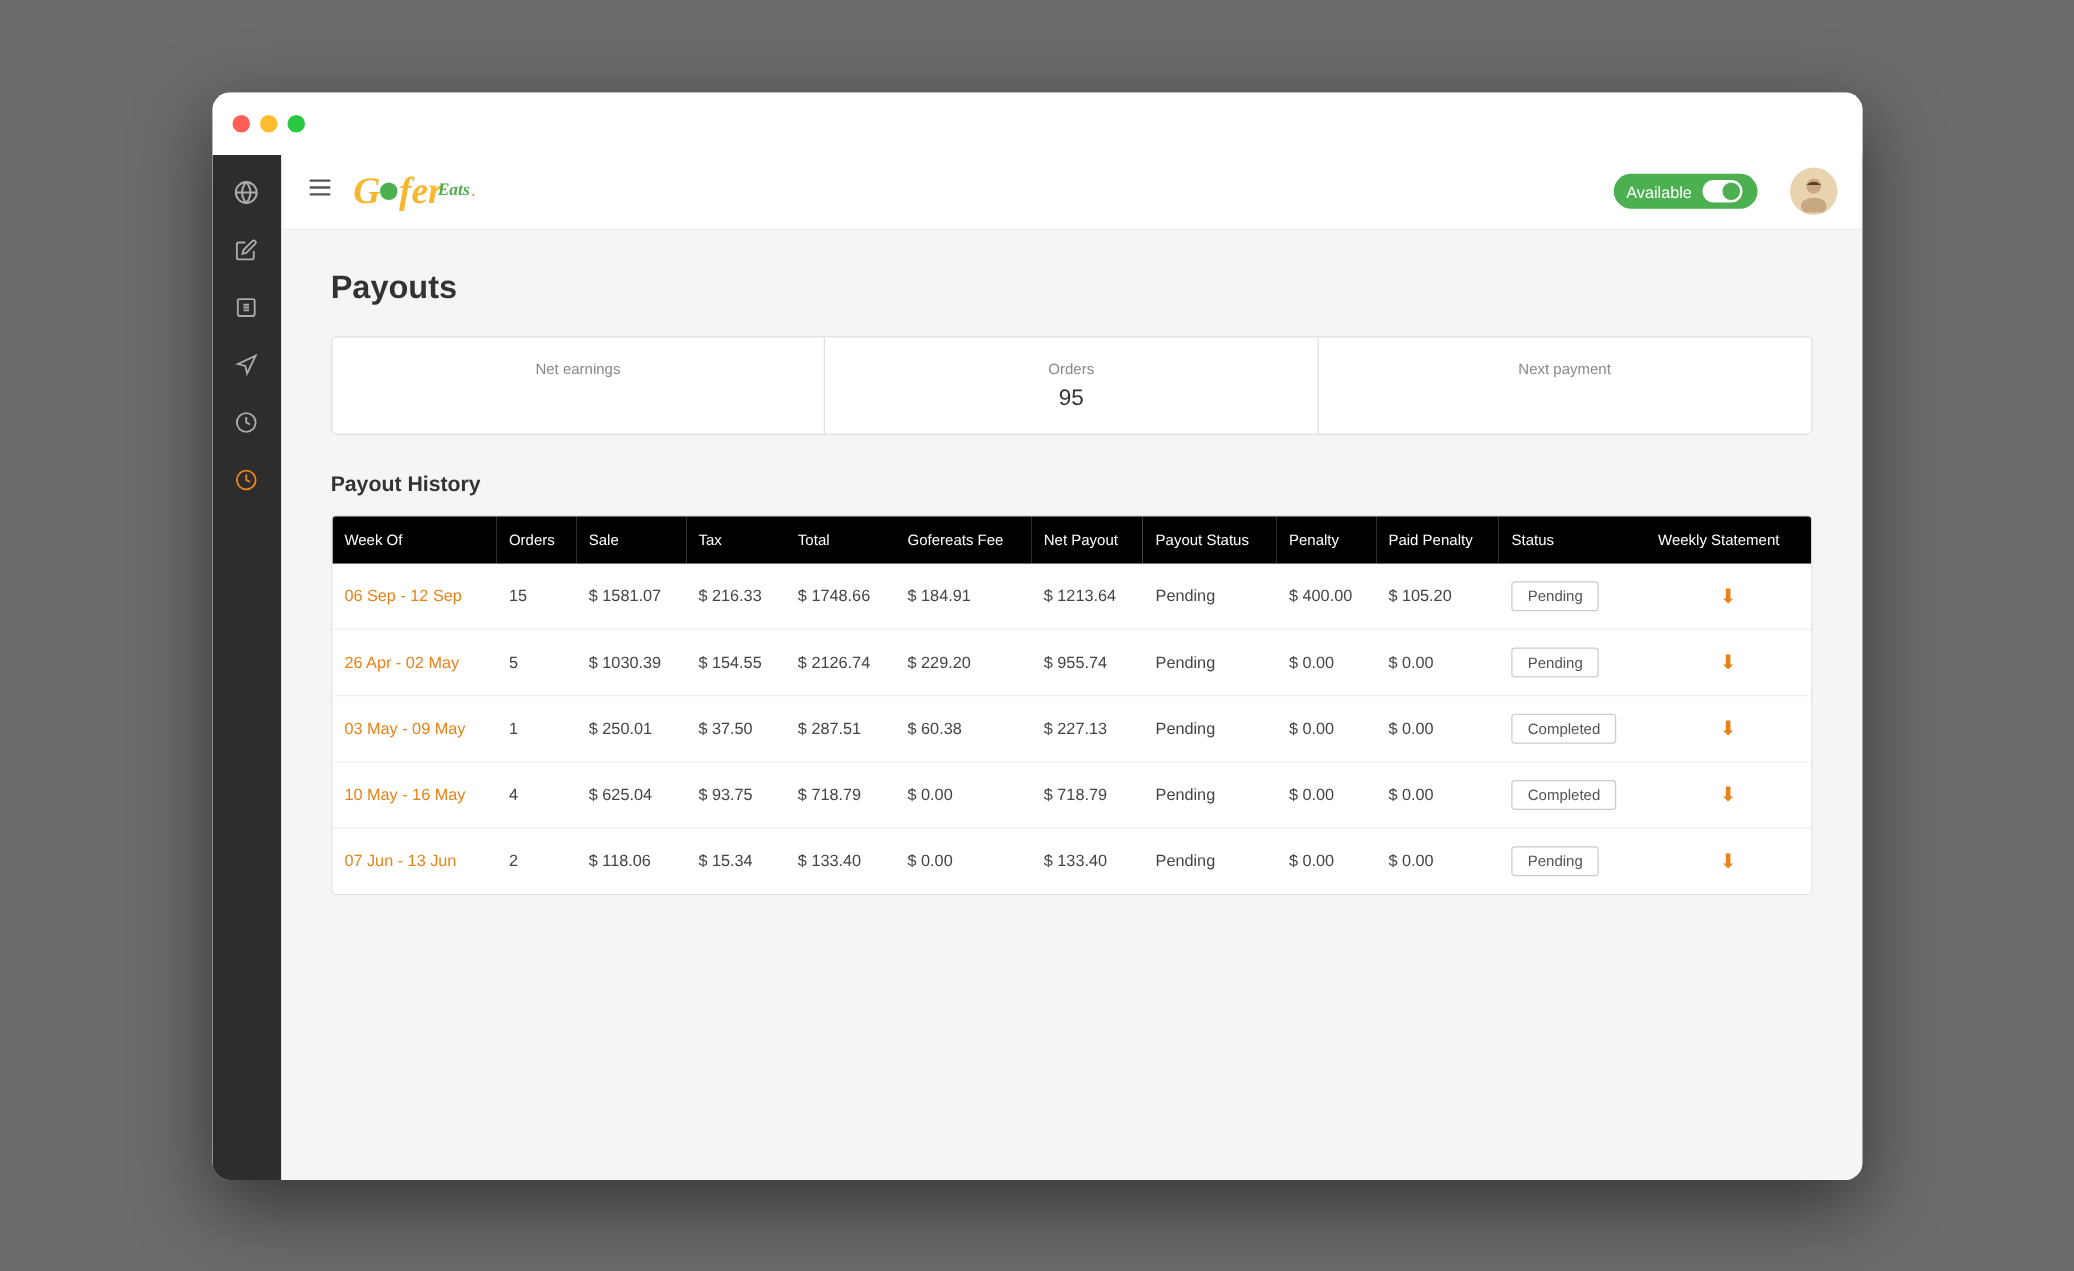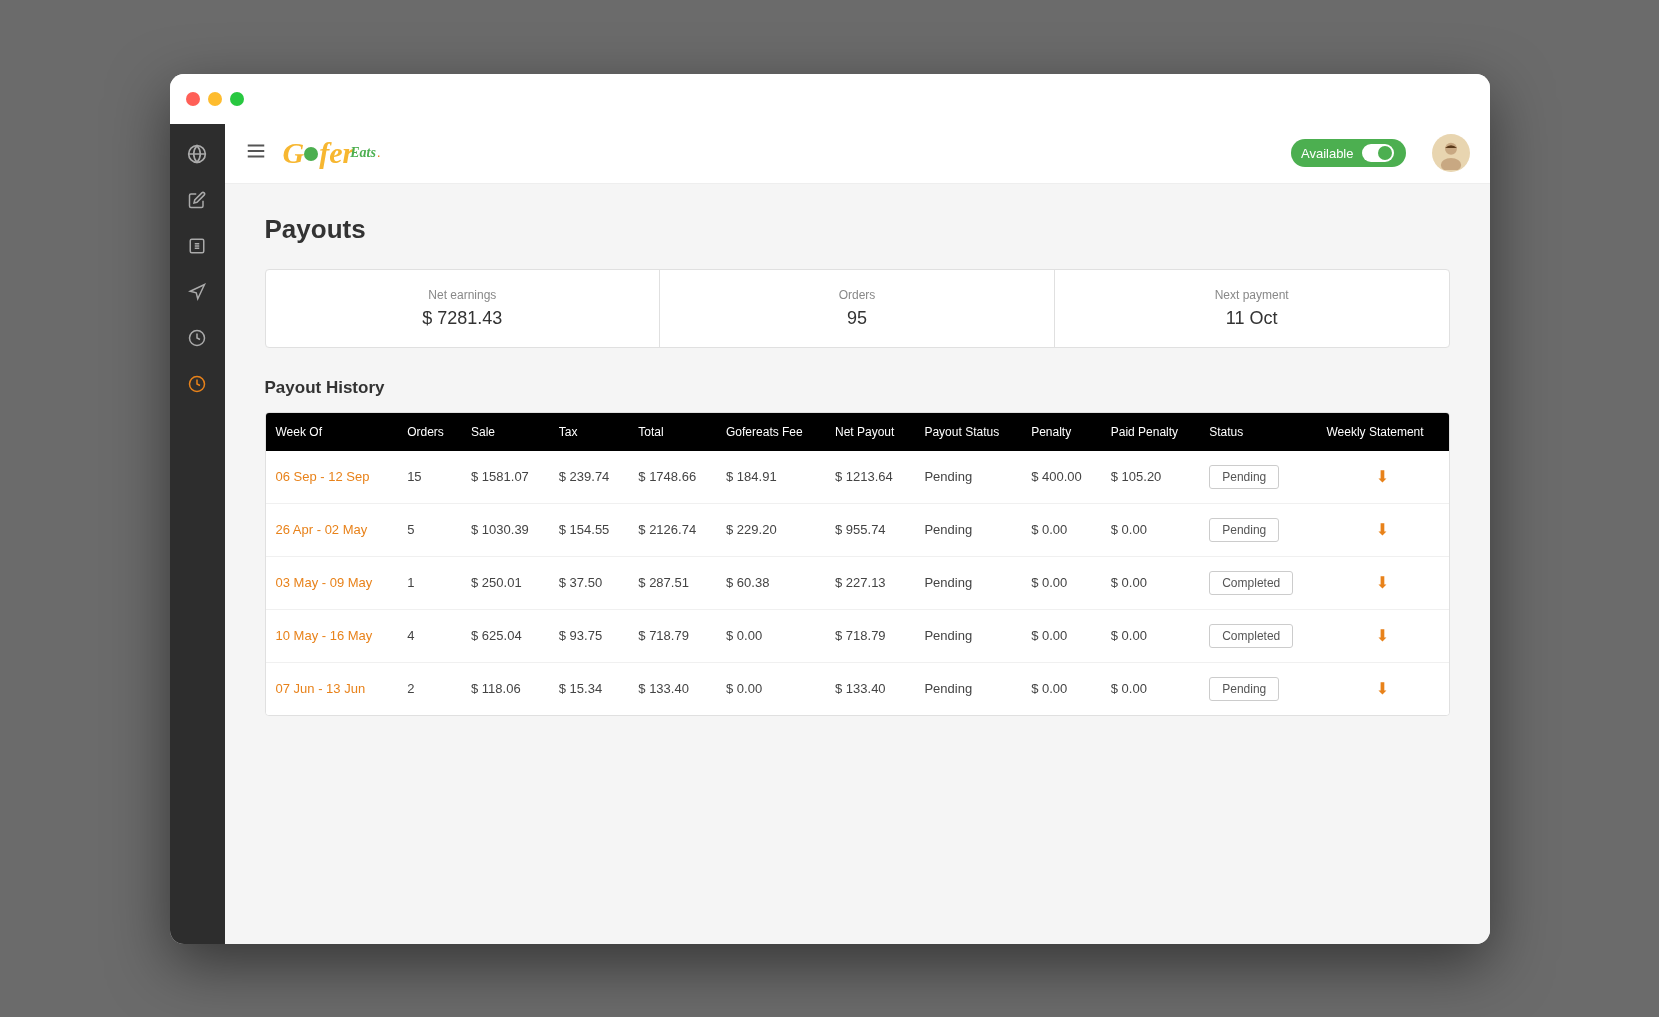--- a/index.html
+++ b/index.html
@@ -314,29 +314,27 @@
               <path d="M13 14 Q20 8 27 14" fill="#5a3a1a"></path>
             </svg>
           </div>
         </div>
       </div>
       <div class="content-area">
         <div class="page-title">Payouts</div>
         <div class="summary-cards">
           <div class="summary-card">
             <div class="summary-label">Net earnings</div>
-            <div class="summary-value">$ 7281.43</div>
           </div>
           <div class="summary-card">
             <div class="summary-label">Orders</div>
             <div class="summary-value">95</div>
           </div>
           <div class="summary-card">
             <div class="summary-label">Next payment</div>
-            <div class="summary-value">11 Oct</div>
           </div>
         </div>
         <div class="section-title">Payout History</div>
         <div class="table-container">
           <table>
             <thead>
               <tr>
                 <th>Week Of</th>
                 <th>Orders</th>
                 <th>Sale</th>
@@ -351,21 +349,21 @@
                 <th>Weekly Statement</th>
               </tr>
             </thead>
             <tbody id="table-body">
             <tr style="background: rgb(255, 255, 255);">
     <td>
       <a class="week-link">06 Sep - 12 Sep</a>
     </td>
     <td>15</td>
     <td>$ 1581.07</td>
-    <td>$ 239.74</td>
+    <td>$ 216.33</td>
     <td>$ 1748.66</td>
     <td>$ 184.91</td>
     <td>$ 1213.64</td>
     <td>Pending</td>
     <td>$ 400.00</td>
     <td>$ 105.20</td>
     <td>
       <span class="status-badge">Pending</span>
     </td>
     <td style="text-align:center;">

